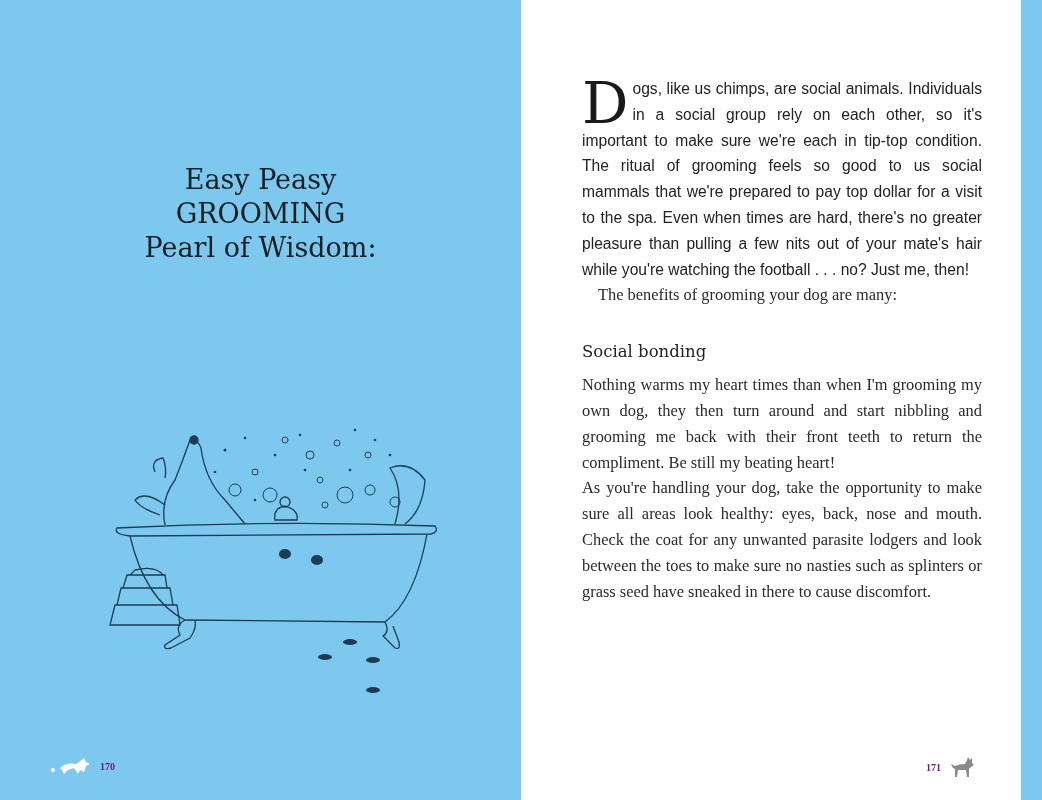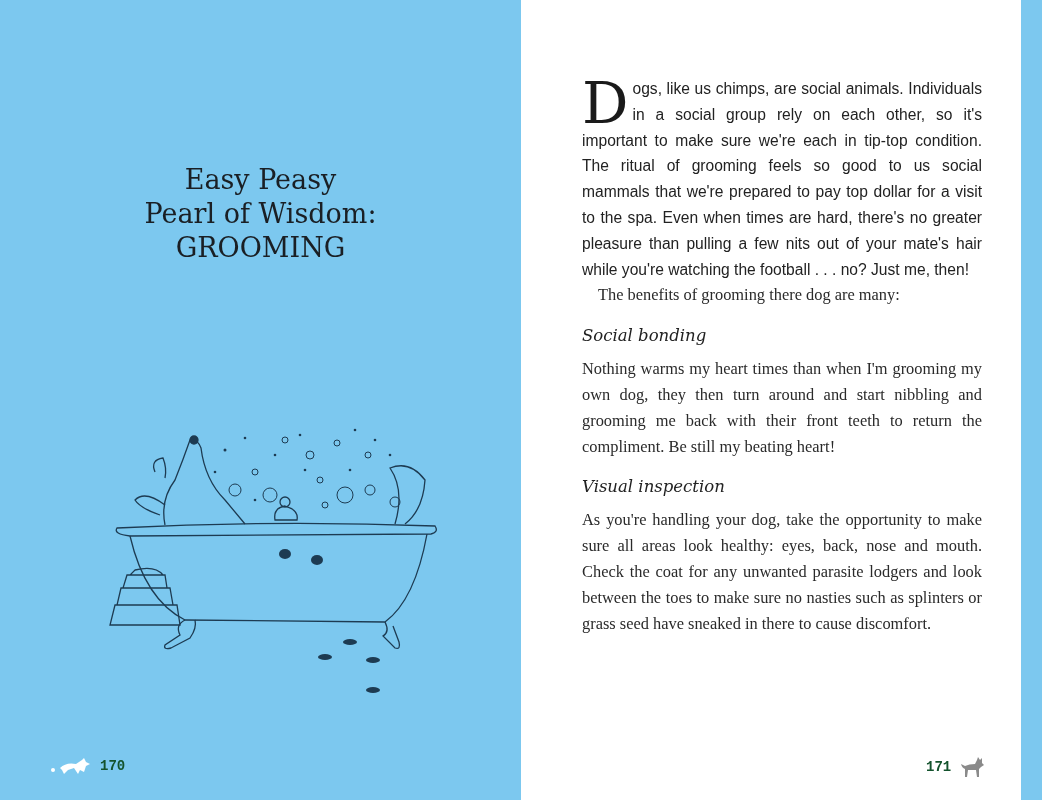--- a/index.html
+++ b/index.html
@@ -9,38 +9,38 @@
   .right-page { position:absolute; left:521px; top:0; width:500px; height:800px; background:#ffffff; }
 
   .title { position:absolute; left:0; width:521px; top:163px; text-align:center;
     font-family:"DejaVu Serif", serif; font-size:27px; line-height:34px; color:#1a1f24; }
   .title div { white-space:nowrap; }
 
   .illustration { position:absolute; left:105px; top:420px; width:340px; height:280px; }
 
   .folio-left { position:absolute; left:50px; top:756px; display:flex; align-items:center; gap:6px; }
   .folio-right { position:absolute; left:926px; top:756px; display:flex; align-items:center; gap:8px;justify-content:space-between; }
-  .folio-num { font-family:Liberation Mono, monospace; font-size:14px; font-weight:bold; color:#14532d; }
+  .folio-num { font-family:Liberation Serif, serif; font-size:10px; font-weight:bold; color:#701a75; }
 
   .body { position:absolute; left:582px; top:76px; width:400px; color:#222; }
   .sans { font-family:"Liberation Sans", sans-serif; font-size:15.6px; line-height:25.8px; text-align:justify; }
   .dropcap { float:left; font-family:"DejaVu Serif", serif; font-size:58px; line-height:48px; margin:3px 4px 0 0; color:#1a1a1a; }
   .serif { font-family:"Liberation Serif", serif; font-size:16.4px; line-height:25.8px; text-align:justify; color:#2a2a2a; }
   .indent { text-indent:16px; }
-  .heading { font-family:"DejaVu Serif", serif; font-size:16.5px; color:#222; margin-top:16px; margin-bottom:8px; line-height:24px;font-style:italic; }
+  .heading { font-family:"DejaVu Serif", serif; font-size:16.5px; color:#222; margin-top:32px; margin-bottom:8px; line-height:24px; }
   p { margin:0; }
 </style>
 </head>
 <body>
 
 <div class="left-page">
   <div class="title">
     <div>Easy Peasy</div>
+    <div>GROOMING</div>
     <div>Pearl of Wisdom:</div>
-    <div>GROOMING</div>
   </div>
 
   <svg class="illustration" viewBox="0 0 340 280" fill="none" stroke="#1d3b52" stroke-width="1.3">
 
     <path d="M12 108 Q170 100 330 106 Q334 112 326 114 L25 116 Q8 114 12 108 Z"></path>
     <path d="M25 116 Q40 180 80 200 L280 202 Q310 180 322 114"></path>
     <path d="M80 200 Q70 205 75 215 L60 225 Q58 230 66 228 L85 218 Q92 208 90 200"></path>
     <path d="M280 202 Q285 212 278 216 L290 228 Q296 230 294 222 L288 206"></path>
 
     <path d="M60 105 Q55 80 70 60 Q78 40 85 20 Q92 18 96 28 Q100 60 120 80 Q130 92 140 104"></path>
@@ -101,26 +101,25 @@
   </div>
 </div>
 
 <div class="right-page"></div>
 <div class="right-edge"></div>
 
 <div class="body">
   <p class="sans">
     <span class="dropcap">D</span><span>ogs, like us chimps, are social animals. Individuals in a social group rely on each other, so it's important to make sure we're each in tip-top condition. The ritual of grooming feels so good to us social mammals that we're prepared to pay top dollar for a visit to the spa. Even when times are hard, there's no greater pleasure than pulling a few nits out of your mate's hair while you're watching the football . . . no? Just me, then!</span>
   </p>
-  <p class="serif indent">The benefits of grooming there dog are many:</p>
+  <p class="serif indent">The benefits of grooming your dog are many:</p>
 
   <div class="heading">Social bonding</div>
   <p class="serif">Nothing warms my heart times than when I'm grooming my own dog, they then turn around and start nibbling and grooming me back with their front teeth to return the compliment. Be still my beating heart!</p>
 
-  <div class="heading">Visual inspection</div>
   <p class="serif">As you're handling your dog, take the opportunity to make sure all areas look healthy: eyes, back, nose and mouth. Check the coat for any unwanted parasite lodgers and look between the toes to make sure no nasties such as splinters or grass seed have sneaked in there to cause discomfort.</p>
 </div>
 
 <div class="folio-right">
   <span class="folio-num">171</span>
   <svg width="26" height="22" viewBox="0 0 26 22">
     <path d="M2 8 L6 10 Q10 8 16 8 L18 4 L19 1 L21 4 L23 2 L23 7 L25 9 L22 11 L20 13 L20 21 L18 21 L17 14 L9 14 L8 21 L6 21 L6 13 Q3 12 2 8 Z" fill="#8a8a8a"></path>
   </svg>
 </div>
 

